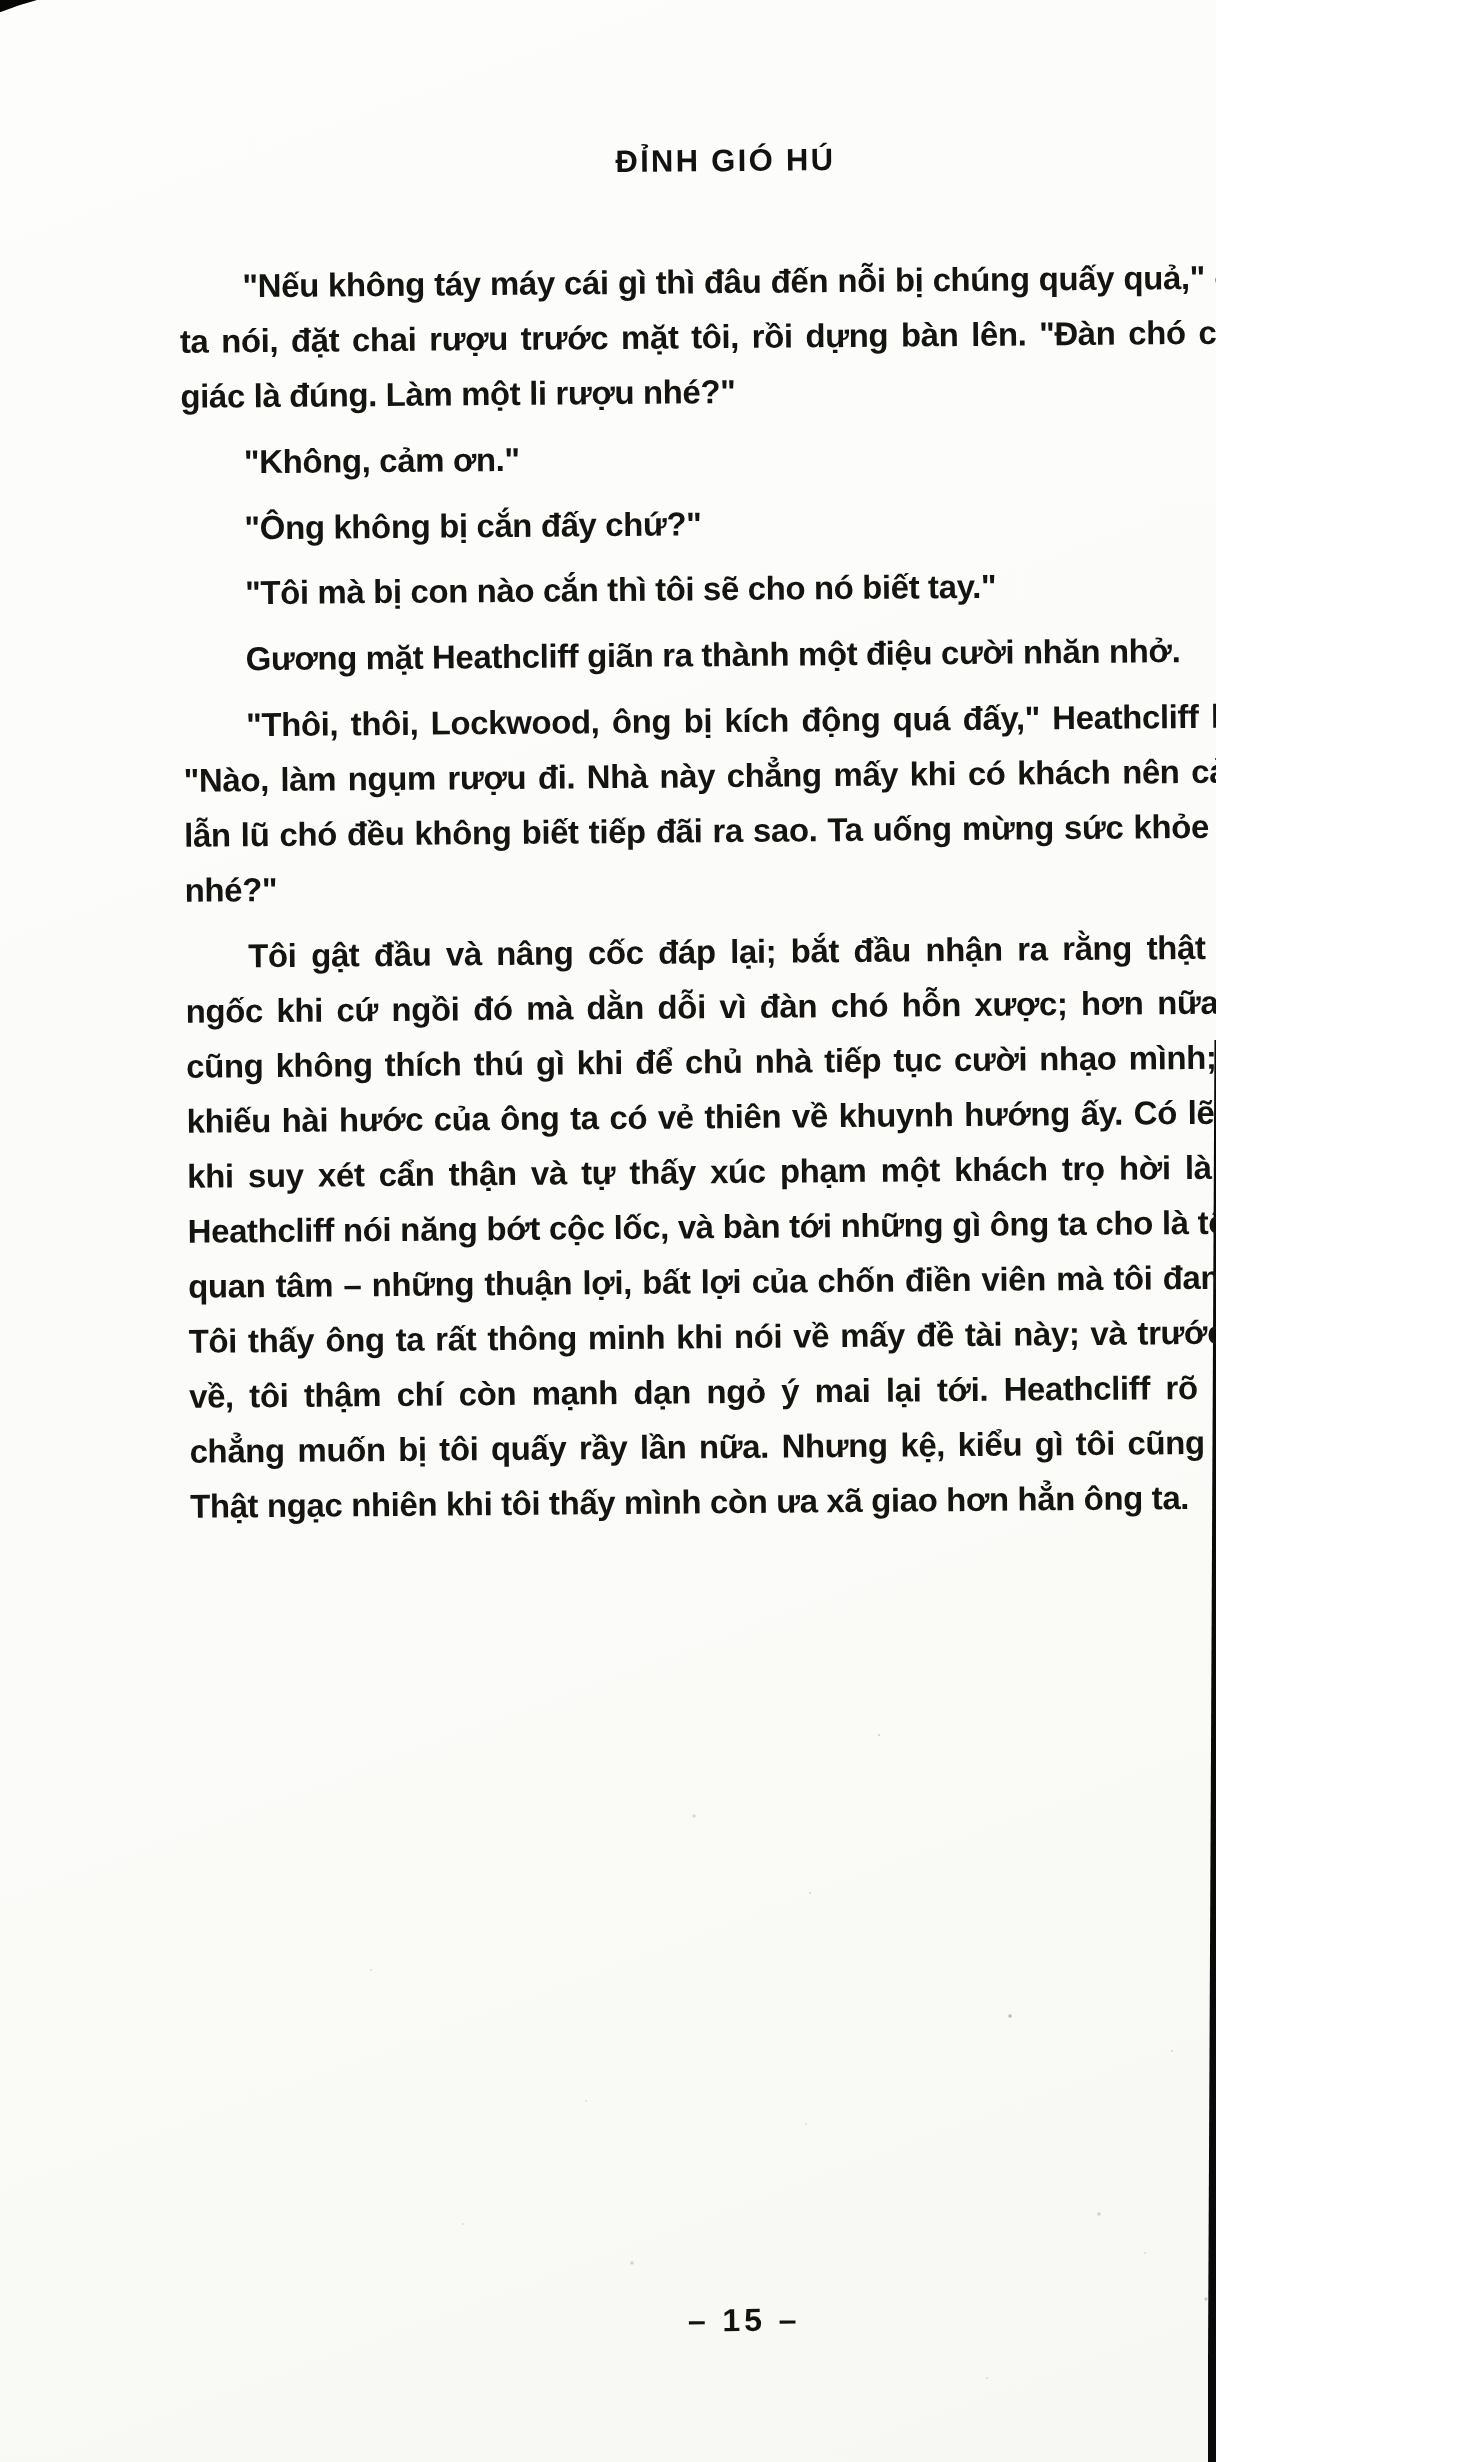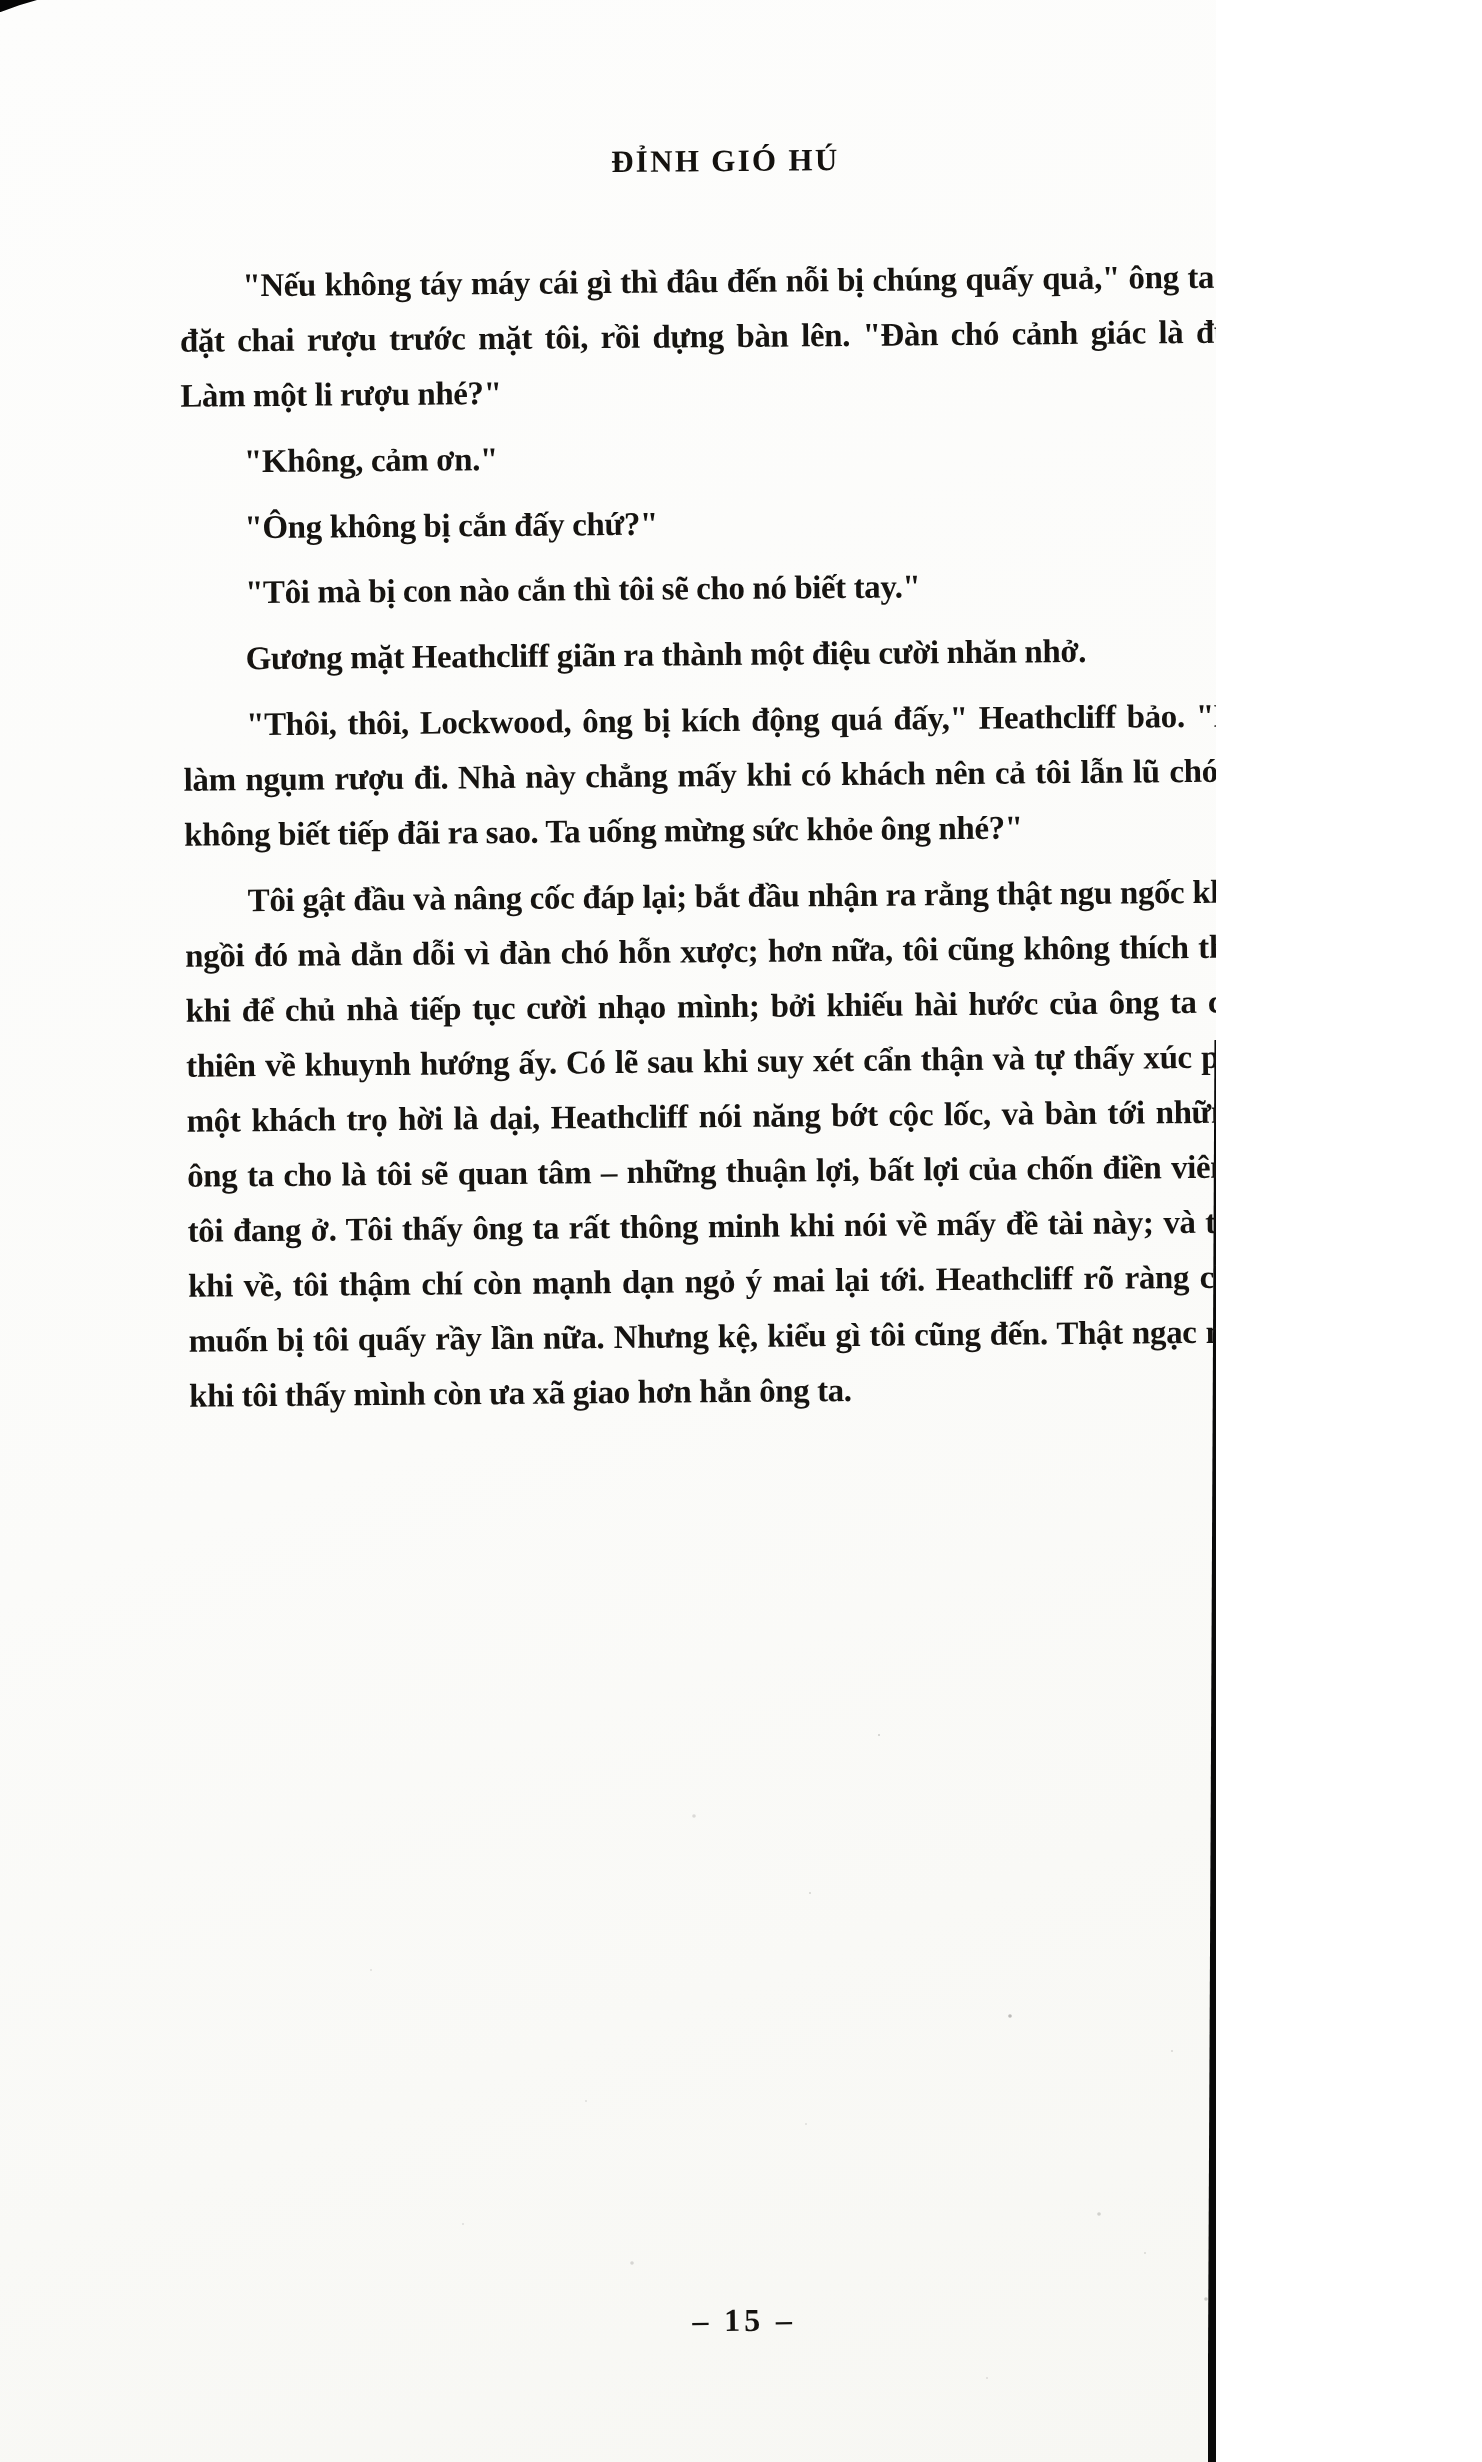--- a/index.html
+++ b/index.html
@@ -6,21 +6,21 @@
     margin: 0;
     padding: 0;
     background: #ffffff;
   }
   .page {
     position: relative;
     width: 1216px;
     height: 2462px;
     overflow: hidden;
     background: linear-gradient(160deg, #fdfdfc 0%, #fbfbf9 55%, #f7f7f3 100%);
-    font-family: Liberation Serif, serif;
+    font-family: Liberation Sans, sans-serif;
     color: #181613;
   }
   
   .content {
     position: absolute;
     inset: 0;
     transform: rotate(-0.5deg);
     transform-origin: 732px 925px;
   }
   .running-header {

